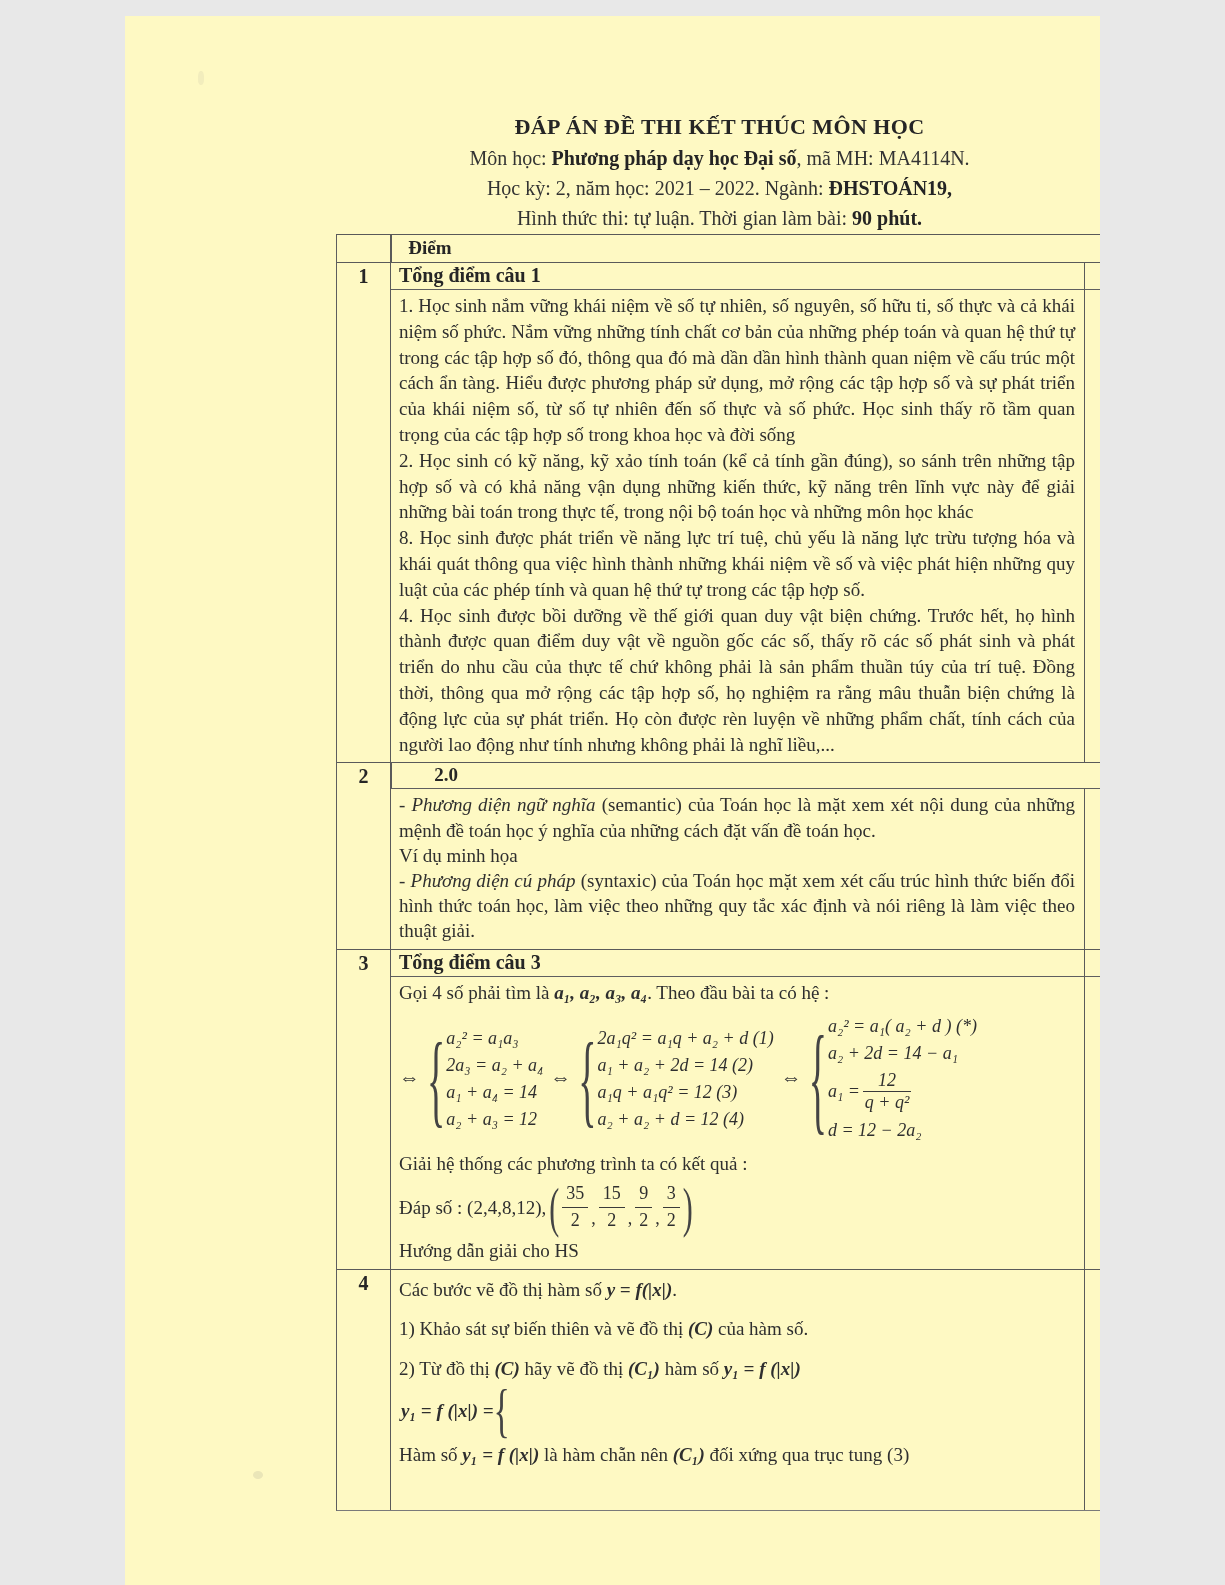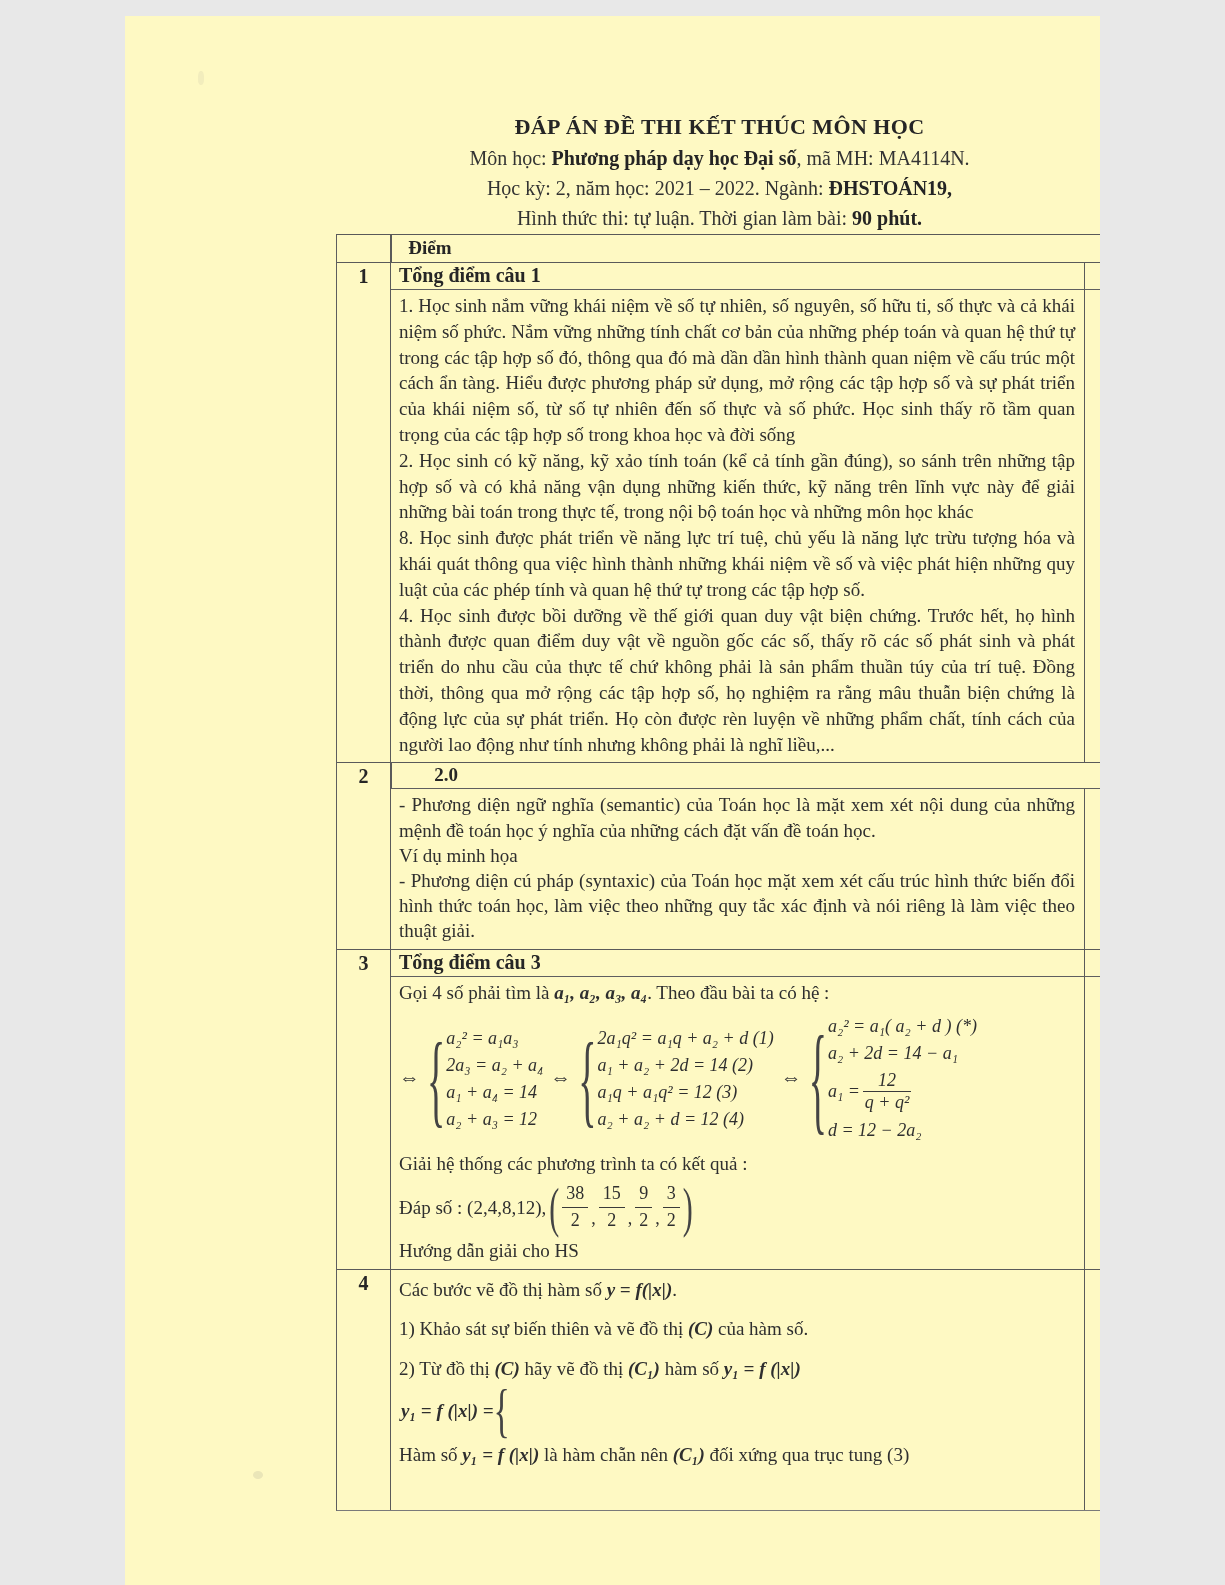--- a/index.html
+++ b/index.html
@@ -29,21 +29,21 @@
   .gnum{width:54px; flex:0 0 54px; box-sizing:border-box; border-right:1.2px solid #5a5a5a; text-align:center; font-weight:bold; font-size:20px; padding-top:2px; color:#262626;}
   .gmain{flex:1; display:flex; flex-direction:column; min-width:0;}
   .ghead{display:flex; border-bottom:1.1px solid #5f5f5f;}
   .gtitle{flex:1; font-weight:bold; font-size:20px; padding:1px 8px 2px 8px; color:#262626;}
   .gtotal{width:77px; flex:0 0 77px; box-sizing:border-box; border-left:1.2px solid #5a5a5a; font-weight:bold; font-size:19px; text-align:right; padding:1px 10px 2px 0; color:#262626;}
   .gbody{display:flex;}
   .gcontent{flex:1; min-width:0; padding:3px 9px 5px 8px; font-size:19px; line-height:25.8px; text-align:justify;}
   .gscores{width:77px; flex:0 0 77px; box-sizing:border-box; border-left:1.2px solid #5a5a5a; position:relative;}
   .score{position:absolute; left:12px; width:100%; text-align:center; font-size:24px; color:#3a3a3a;}
   .para{margin:0;}
-  .it{}
+  .it{font-style:italic;}
   .mi{font-style:italic; font-family:"Liberation Serif","DejaVu Serif",serif;font-weight:bold;}
   
   .eqwrap{display:flex; align-items:center; gap:7px; margin:8px 0 6px 0; font-size:18px; text-align:left;}
   .iff{font-size:21px; color:#3a3a3a; flex:0 0 auto;}
   .sys{display:flex; align-items:center; flex:0 0 auto;}
   .brace{display:inline-block; transform:scaleY(2.75); transform-origin:50% 50%; font-size:38px; font-weight:300; color:#444; margin-right:1px; font-style:normal; line-height:1;}
   .brace.b3{transform:scaleY(3.15);}
   .brace.b2{transform:scaleY(1.75); font-size:34px;}
   .syslines{display:flex; flex-direction:column; gap:1px;}
   .eqline{line-height:26px; white-space:nowrap; font-style:italic;}
@@ -187,21 +187,21 @@
               </span>
             </div>
 
             <div class="plain-line">Giải hệ thống các phương trình ta có kết quả :</div>
 
             <div class="ansline">
               <span>Đáp số : (2,4,8,12),</span>
               <span class="paren">(</span>
               <span class="fracgroup">
                   <span class="frac">
-                    <span class="fn">38</span>
+                    <span class="fn">35</span>
                     <span class="fd">2</span>
                   </span>
                   <span class="fsep">,</span>
                   <span class="frac">
                     <span class="fn">15</span>
                     <span class="fd">2</span>
                   </span>
                   <span class="fsep">,</span>
                   <span class="frac">
                     <span class="fn">9</span>

